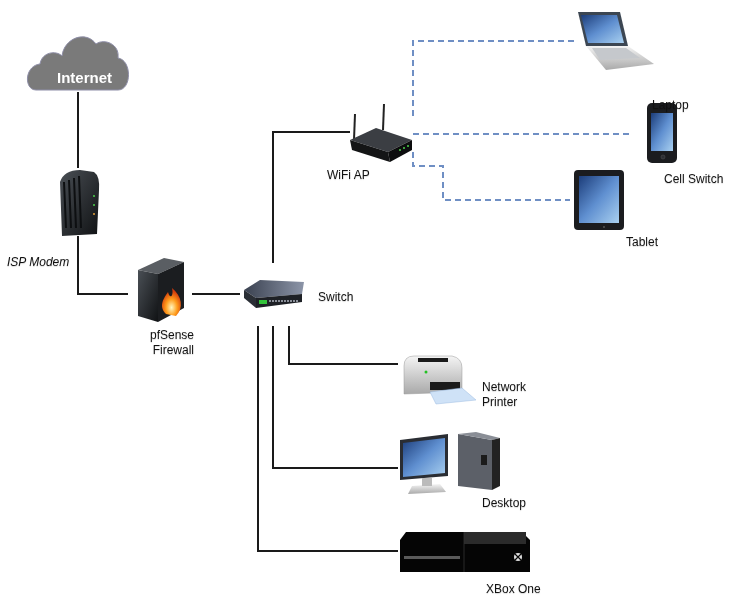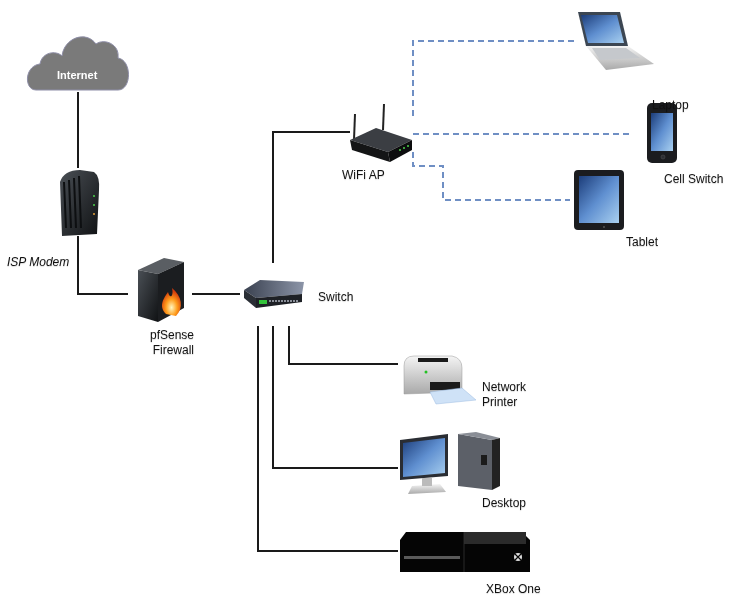--- a/index.html
+++ b/index.html
@@ -1,20 +1,20 @@
 <!DOCTYPE html>
 <html><head>
   <meta charset="utf-8">
   <style>
     html, body { margin: 0; padding: 0; background: #ffffff; }
     body { width: 746px; height: 600px; position: relative; overflow: hidden; font-family: "Liberation Sans", sans-serif; }
     #diagram { position: absolute; left: 0; top: 0; width: 746px; height: 600px; }
     .label { position: absolute; font-size: 12px; color: #111; text-shadow: 0 1px 1px rgba(0,0,0,0.15); line-height: 15px; white-space: nowrap; }
     .label.center { text-align: right; }
-    .cloud-label { position: absolute; font-size: 11px; font-weight: bold; color: #fff; }
+    .cloud-label { position: absolute; font-size: 15px; font-weight: bold; color: #fff; }
     .wire { stroke: #1a1a1a; stroke-width: 2; fill: none; }
     .wifi { stroke: #6f8fc4; stroke-width: 2; fill: none; stroke-dasharray: 6 4; }
   </style>
 </head>
 <body>
 
 <svg id="diagram" viewBox="0 0 746 600">
   <defs>
     <linearGradient id="gScreen" x1="0" y1="0" x2="1" y2="1">
       <stop offset="0" stop-color="#1c3d7a"></stop>
@@ -147,21 +147,21 @@
 
 <div class="label" style="left:7px; top:255px;font-style:italic;">ISP Modem</div>
 
 <div class="label center" style="left:128px; top:328px; width:66px;">
   <div>pfSense</div>
   <div>Firewall</div>
 </div>
 
 <div class="label" style="left:318px; top:290px;">Switch</div>
 
-<div class="label" style="left:327px; top:168px;margin-left:15px;">WiFi AP</div>
+<div class="label" style="left:327px; top:168px;">WiFi AP</div>
 
 <div class="label" style="left:652px; top:58px;margin-top:40px;">Laptop</div>
 
 <div class="label" style="left:664px; top:172px;">Cell Switch</div>
 
 <div class="label" style="left:626px; top:235px;">Tablet</div>
 
 <div class="label" style="left:482px; top:380px;">
   <div>Network</div>
   <div>Printer</div>

